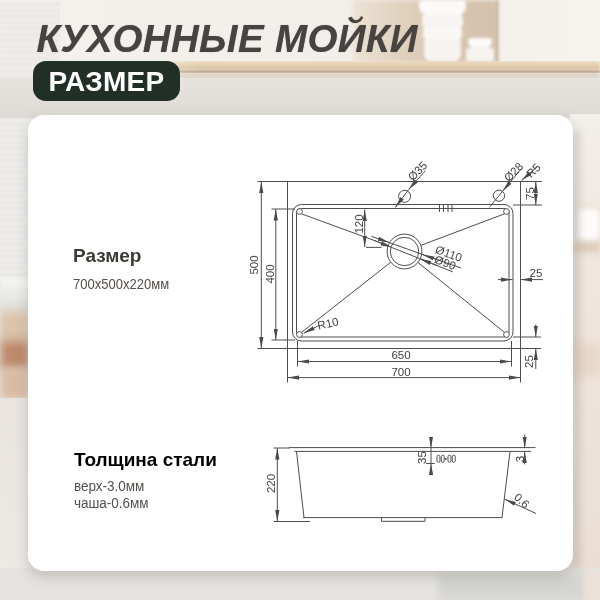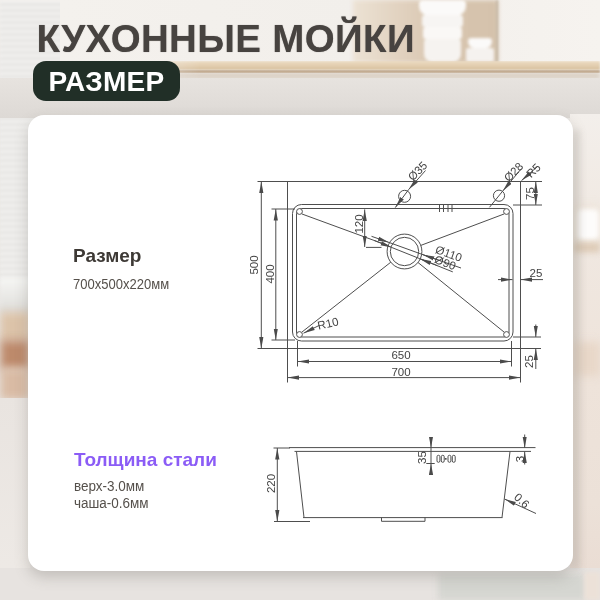--- a/index.html
+++ b/index.html
@@ -61,30 +61,30 @@
 <div class="abs" style="left:0;top:568px;width:600px;height:32px;background:#e7e3e0;"></div>
 
 <div class="abs" style="left:438px;top:574px;width:148px;height:26px;background:#d5d6d1;filter:blur(3px);"></div>
 
 <div class="abs" style="left:584px;top:572px;width:16px;height:28px;background:#ece1d8;filter:blur(2px);"></div>
 
 <div class="abs" style="left:573px;top:130px;width:7px;height:440px;background:rgba(150,143,136,0.20);filter:blur(3px);"></div>
 
 <div class="abs" style="left:28px;top:114.5px;width:545px;height:456.5px;background:#ffffff;border-radius:16px;box-shadow:0 6px 14px rgba(110,105,100,0.30);"></div>
 
-<div class="abs" style="left:36.5px;top:17.4px;font-size:38.5px;font-weight:bold;color:#474340;letter-spacing:0.35px;text-shadow:0 0 1px rgba(71,67,64,0.55);">КУХОННЫЕ МОЙКИ</div>
+<div class="abs" style="left:36.5px;top:17.4px;font-size:38.5px;font-weight:bold;color:#474340;letter-spacing:0.35px;text-shadow:0 0 1px rgba(71,67,64,0.55);font-style:italic;">КУХОННЫЕ МОЙКИ</div>
 
 <div class="abs" style="left:32.5px;top:61px;width:147px;height:39.5px;background:#212f27;border-radius:13px;"></div>
 <div class="abs" style="left:48.5px;top:65.6px;font-size:28px;font-weight:bold;color:#ffffff;letter-spacing:0.2px;">РАЗМЕР</div>
 
 <div class="abs" style="left:73px;top:245.4px;font-size:19px;font-weight:bold;color:#3d3935;">Размер</div>
 
 <div class="abs" style="left:73px;top:274.7px;font-size:15.5px;color:#55504b;transform:scaleX(0.84);transform-origin:0 0;">700x500x220мм</div>
 
-<div class="abs" style="left:74px;top:449.1px;font-size:19px;font-weight:bold;color:#8b5cf6;">Толщина стали</div>
+<div class="abs" style="left:74px;top:449.1px;font-size:19px;font-weight:bold;color:#000000;">Толщина стали</div>
 
 <div class="abs" style="left:74px;top:476.5px;font-size:15.5px;color:#55504b;transform:scaleX(0.87);transform-origin:0 0;">верх-3.0мм</div>
 
 <div class="abs" style="left:74px;top:494.3px;font-size:15.5px;color:#55504b;transform:scaleX(0.87);transform-origin:0 0;">чаша-0.6мм</div>
 
 <svg class="abs" style="left:0;top:0;" width="600" height="600" viewBox="0 0 600 600">
 <defs>
 <marker id="ar" viewBox="0 0 12 5" markerWidth="12" markerHeight="5" refX="11.5" refY="2.5" orient="auto-start-reverse" markerUnits="userSpaceOnUse">
   <path d="M11.5,2.5 L0,0.4 L0,4.6 Z" fill="#4a4a4a"></path>
 </marker>

